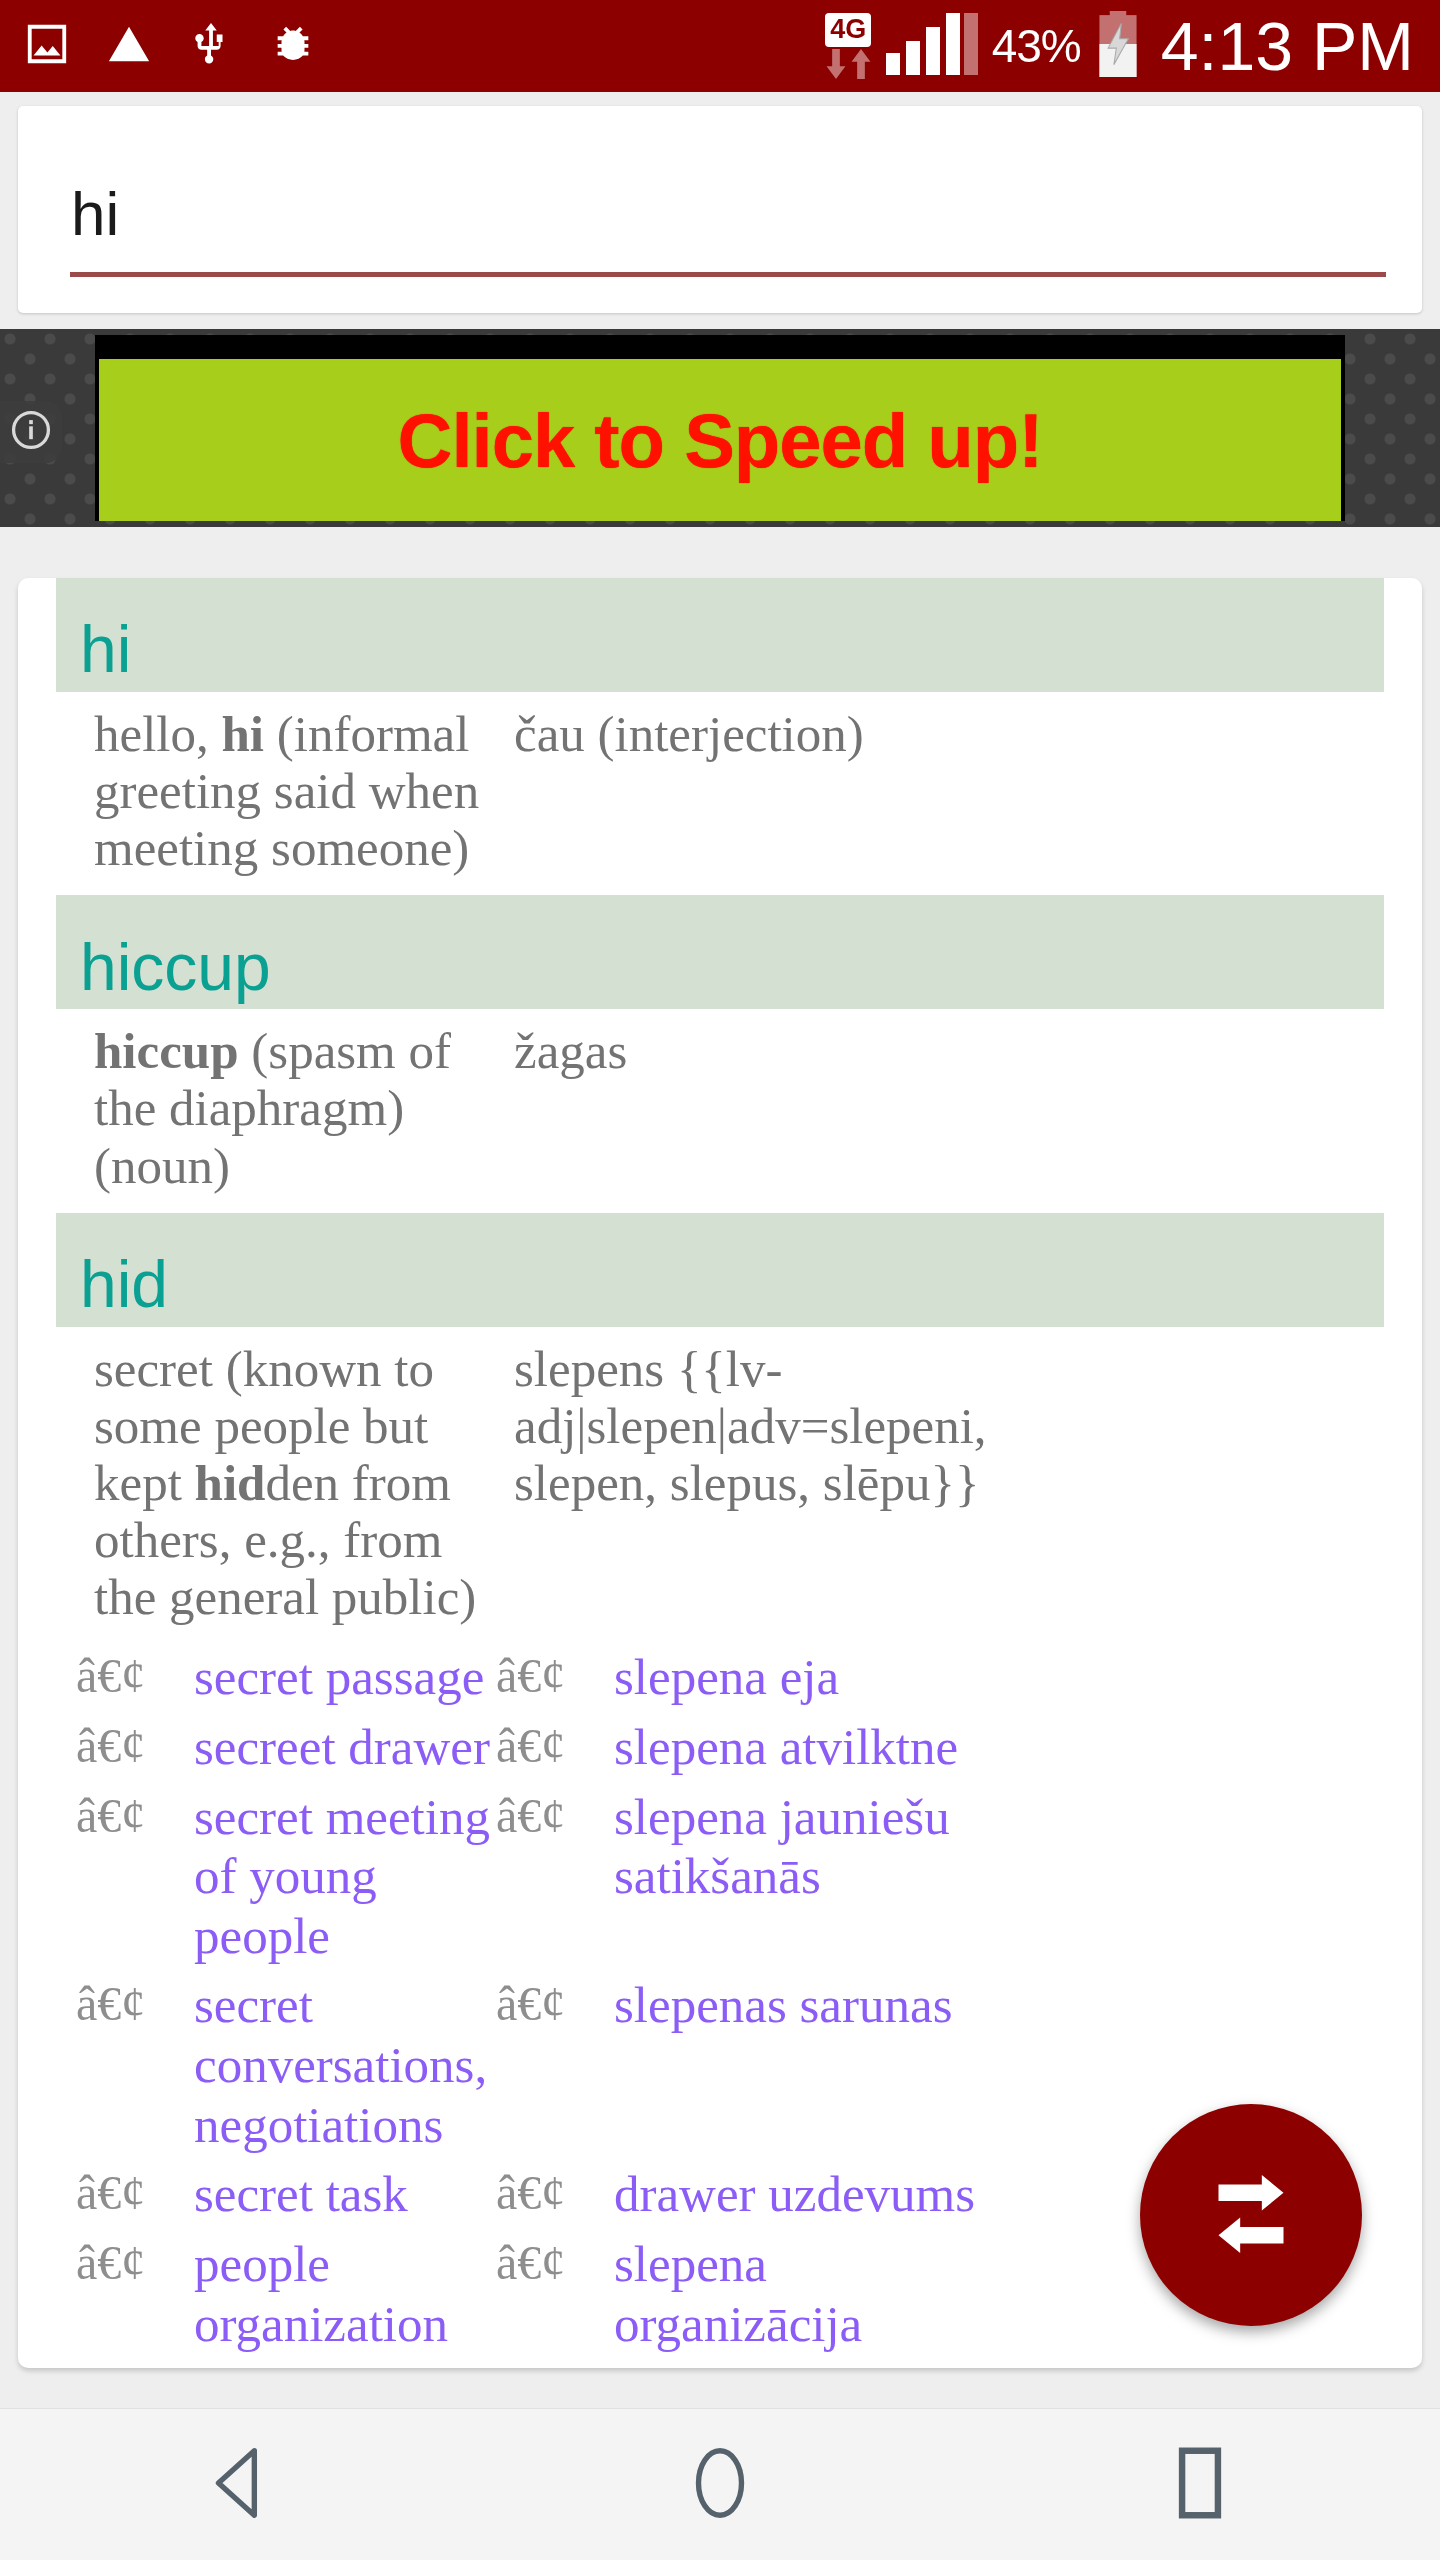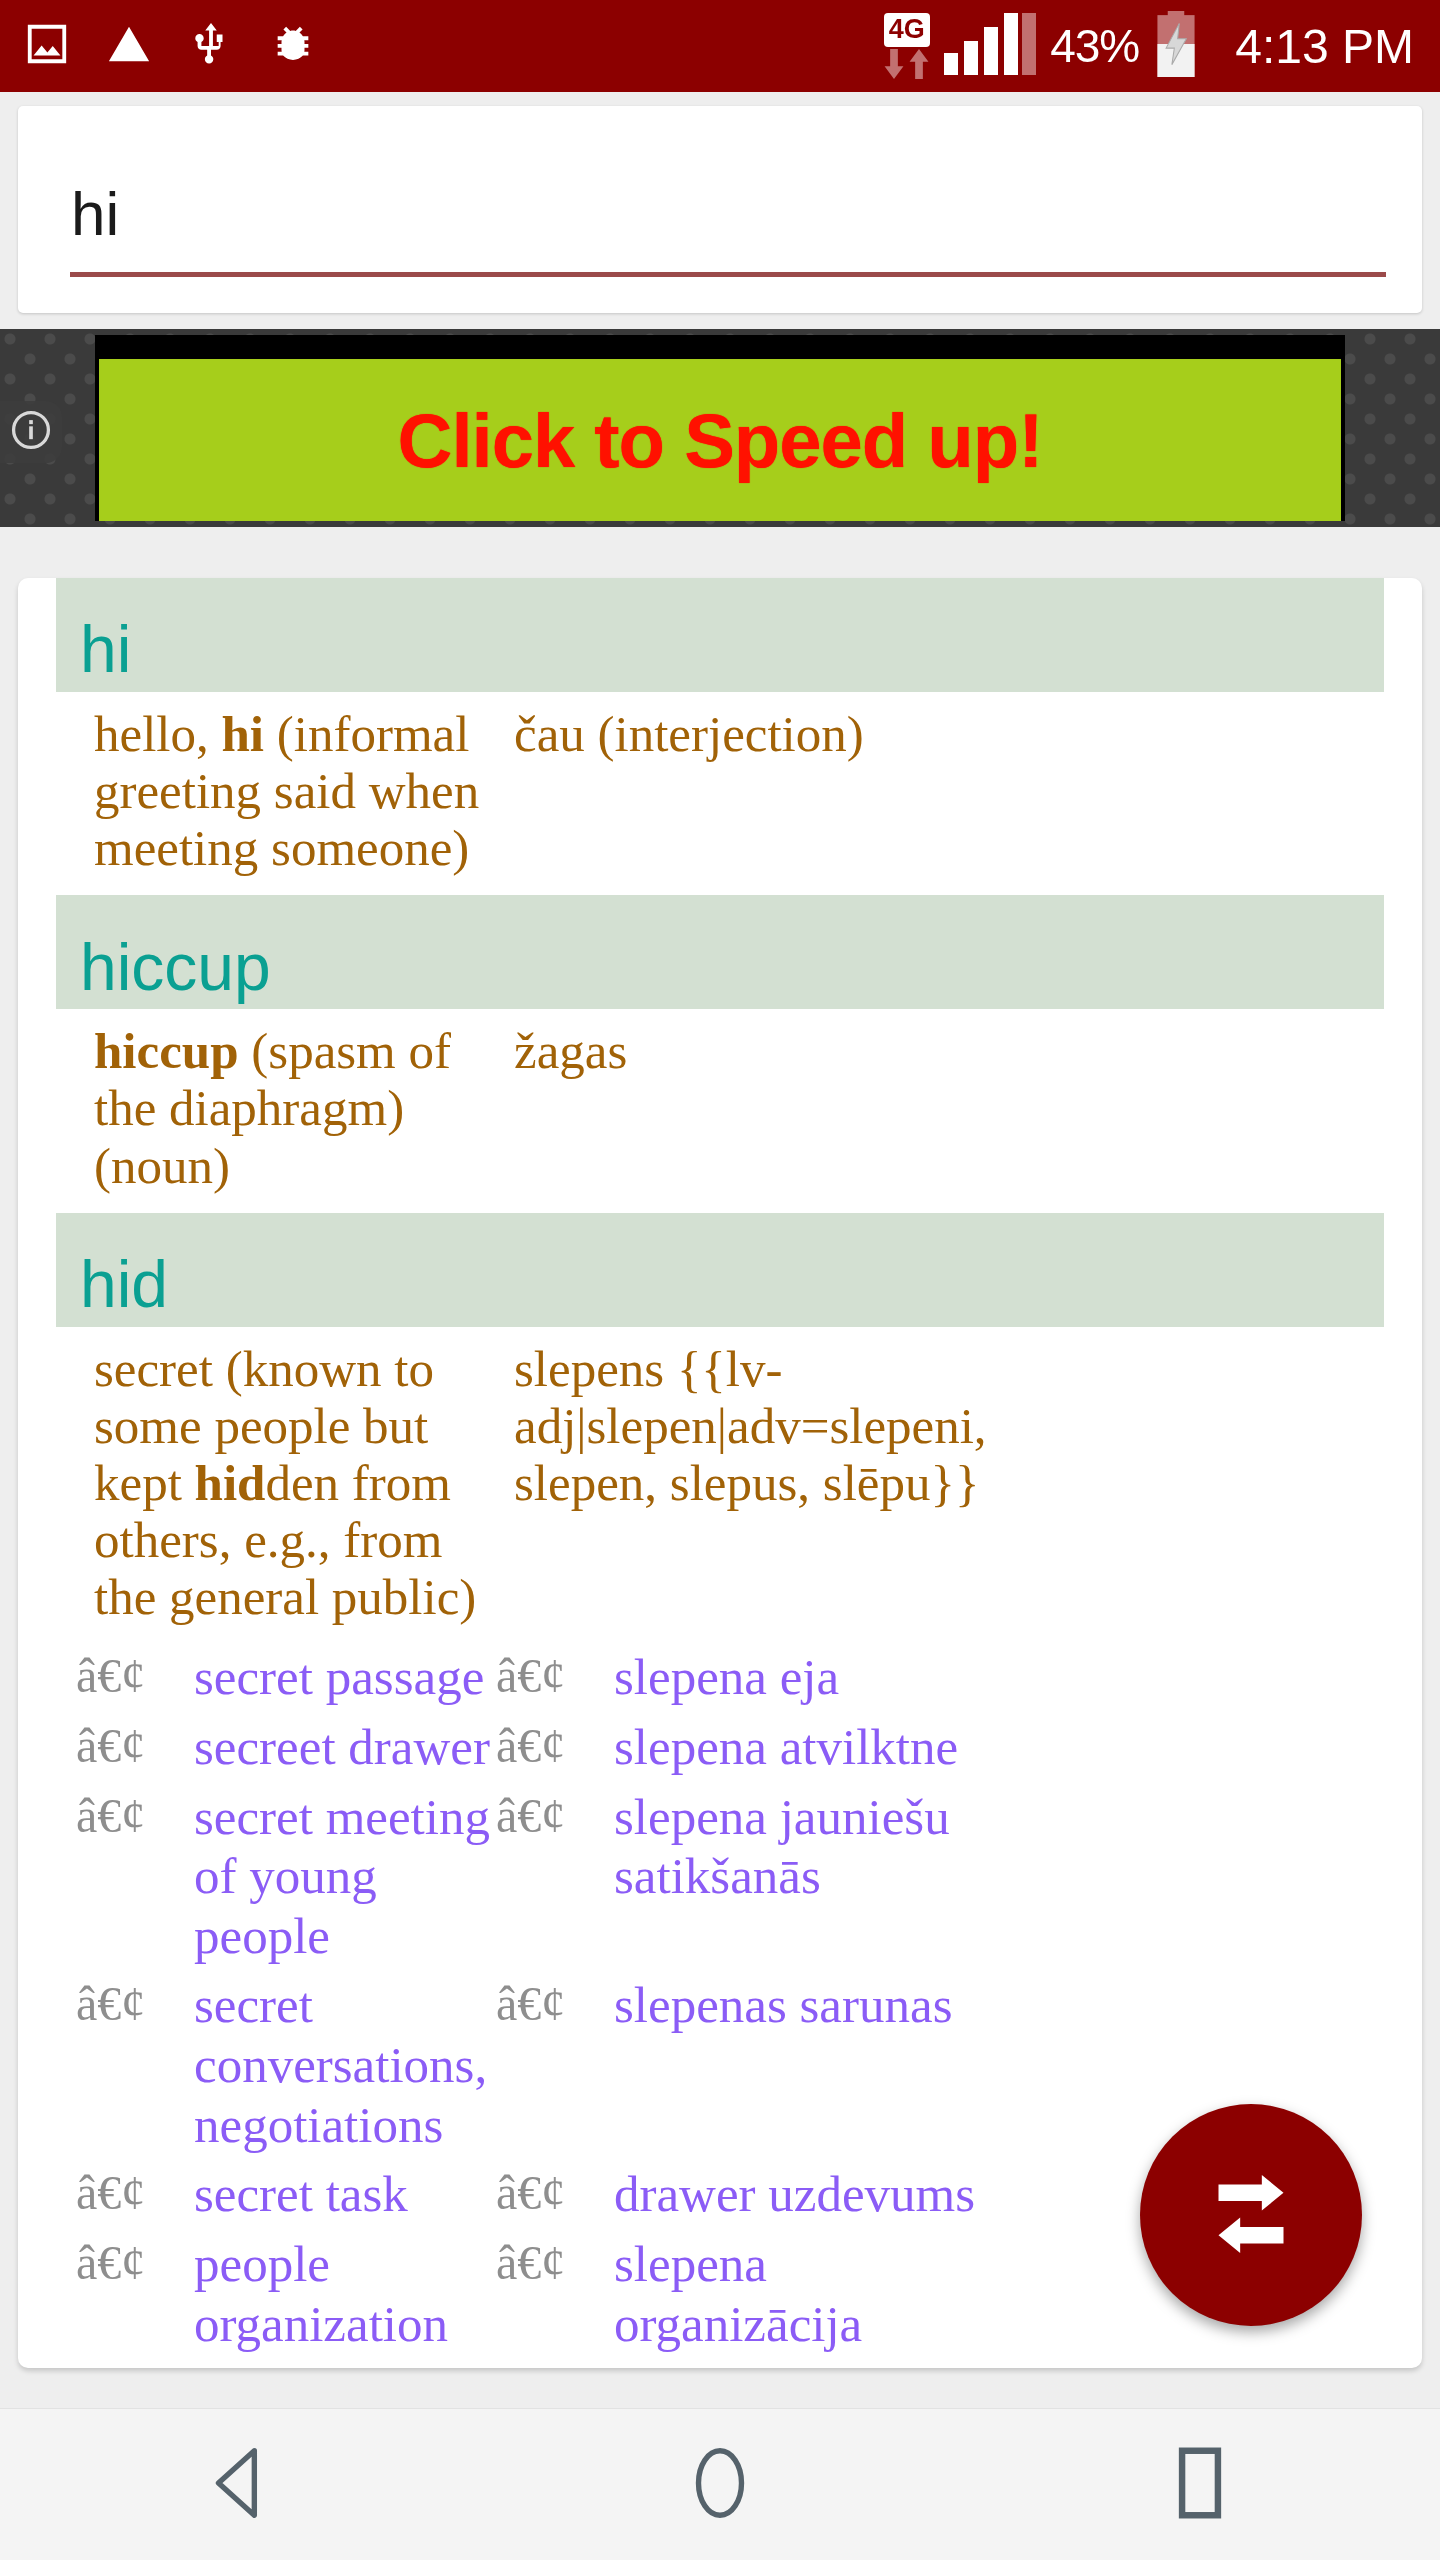--- a/index.html
+++ b/index.html
@@ -13,21 +13,21 @@
 
   
   .statusbar{
     height:92px; background:#8c0000; color:#fff;
     display:flex; align-items:center; padding:0 26px 0 24px;
   }
   .sb-left{ display:flex; align-items:center; gap:36px; }
   .sb-right{ margin-left:auto; display:flex; align-items:center; gap:14px; }
   .sb-icon{ display:block; }
   .pct{ font-size:46px; font-weight:400; letter-spacing:-1px; }
-  .clock{ font-size:48px; font-weight:400; letter-spacing:0px; margin-left:22px; }
+  .clock{ font-size:68px; font-weight:400; letter-spacing:0px; margin-left:6px; }
   .netbadge{ display:flex; flex-direction:column; align-items:center; gap:2px; }
   .fourg{
     background:#fff; color:#8c0000; font-size:27px; font-weight:700;
     line-height:1; padding:3px 5px 4px 5px; border-radius:4px;
     font-family:"Liberation Sans", sans-serif;
   }
   .updown{ display:flex; gap:3px; }
 
   
   .search-card{
@@ -93,21 +93,21 @@
     font-family:"Liberation Sans", sans-serif; font-weight:400;
   }
 
   .defn-row{
     display:flex; padding:14px 0 18px 0; margin:0 38px;
   }
   .col-l{ width:440px; padding-left:38px; padding-right:10px; }
   .col-r{ width:520px; padding-left:18px; }
   .serif{
     font-family:"Liberation Serif", serif;
-    font-size:51px; line-height:1.12; color:#a16207;
+    font-size:51px; line-height:1.12; color:#737373;
   }
   .serif b{ font-weight:700; }
 
   .bullet-row{
     display:flex; margin:0 38px; padding:4px 0 6px 0;
   }
   .bcell{ display:flex; }
   .bcell.left{ width:440px; padding-left:20px; }
   .bcell.right{ width:520px; padding-left:0px; }
   .bullet{

